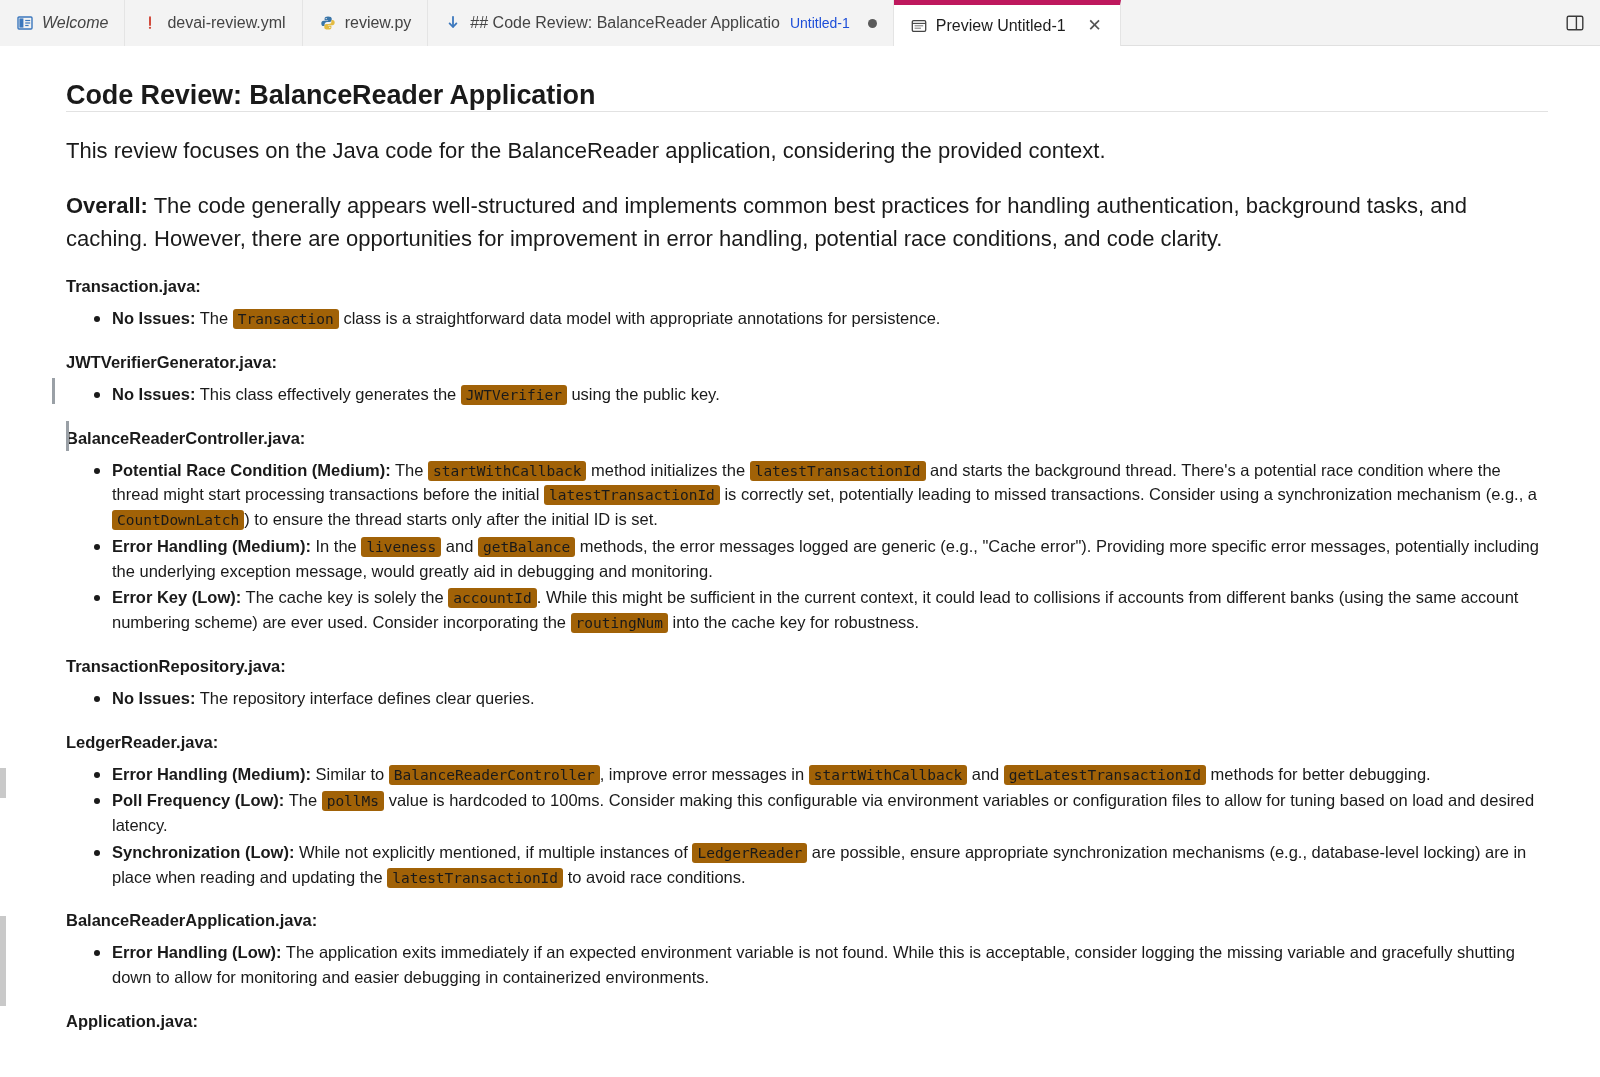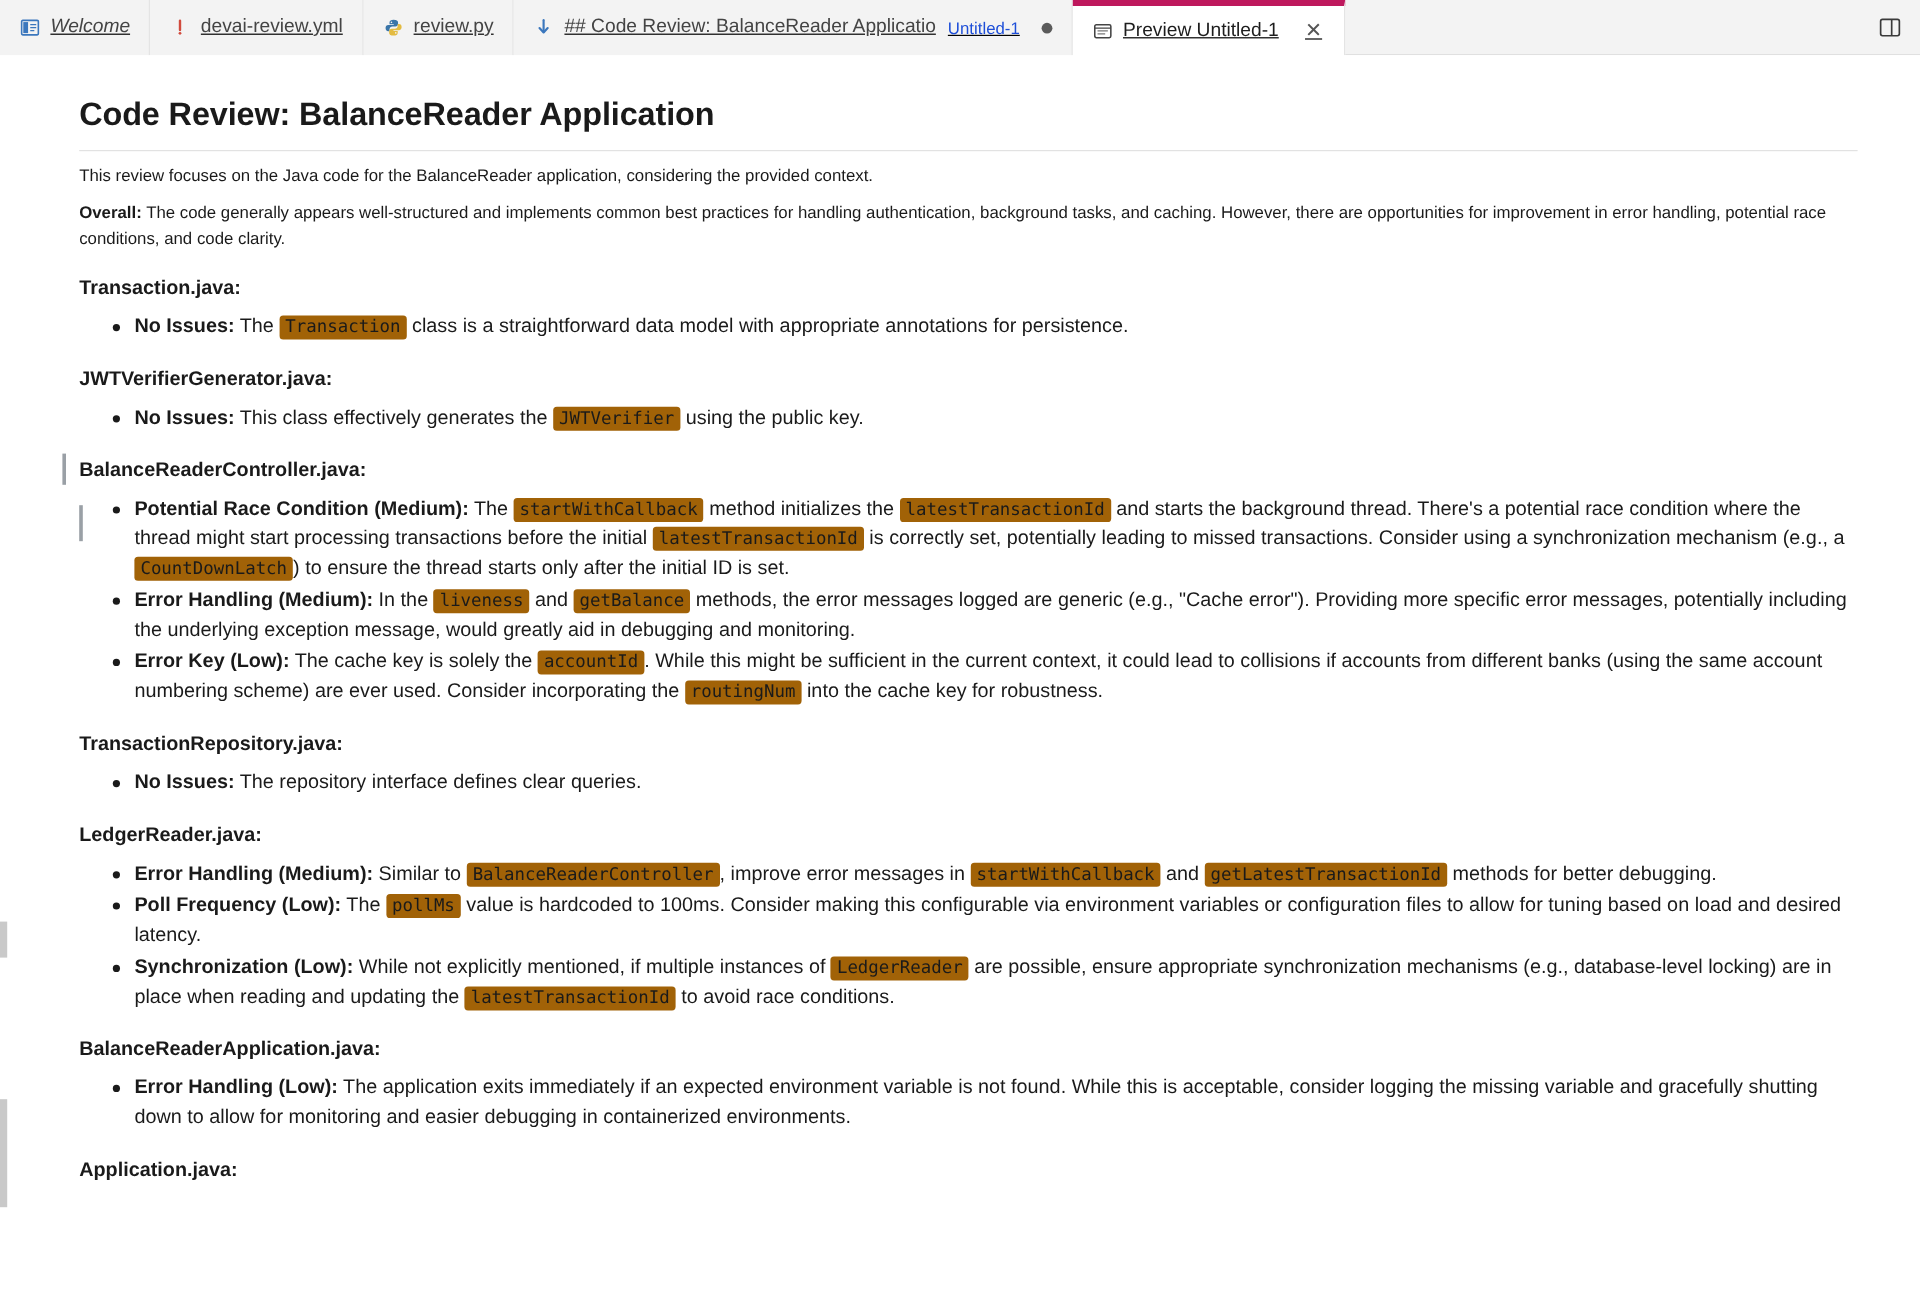--- a/index.html
+++ b/index.html
@@ -12,21 +12,20 @@
   }
 
   
   .tabbar {
     display: flex;
     align-items: stretch;
     height: 46px;
     background: #f3f3f3;
     border-bottom: 1px solid #e0e0e0;
     position: relative;
-    text-decoration: underline;
   }
   .tab {
     display: flex;
     align-items: center;
     gap: 8px;
     padding: 0 16px;
     height: 46px;
     border-right: 1px solid #e4e4e4;
     font-size: 16px;
     color: #444;
@@ -99,28 +98,27 @@
     background: #fff;
   }
   .doc {
     padding: 34px 52px 20px 66px;
     color: #1a1a1a;
   }
   h1.doc-title {
     font-size: 27px;
     font-weight: bold;
     margin: 0 0 0 0;
-    padding-bottom: 14px;
     border-bottom: 1px solid #e2e2e2;
     letter-spacing: -0.1px;
   }
   p.para {
-    font-size: 14px;
+    font-size: 22px;
     line-height: 1.5;
-    margin: 10px 0 0 0;
+    margin: 22px 0 0 0;
   }
   p.section {
     font-size: 16.5px;
     font-weight: bold;
     margin: 22px 0 0 0;
   }
   ul.bullets {
     margin: 10px 0 0 0;
     padding-left: 46px;
     list-style: none;

